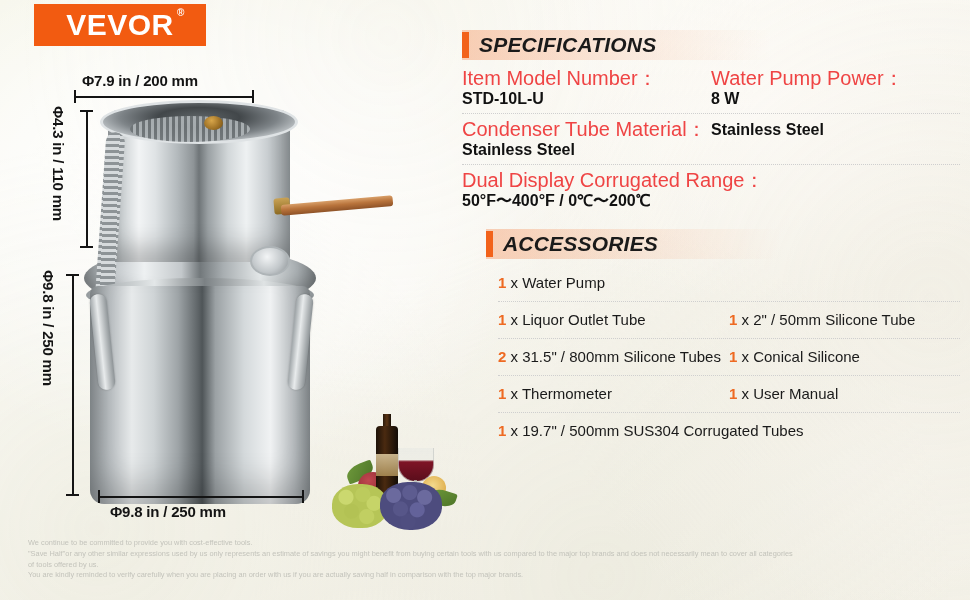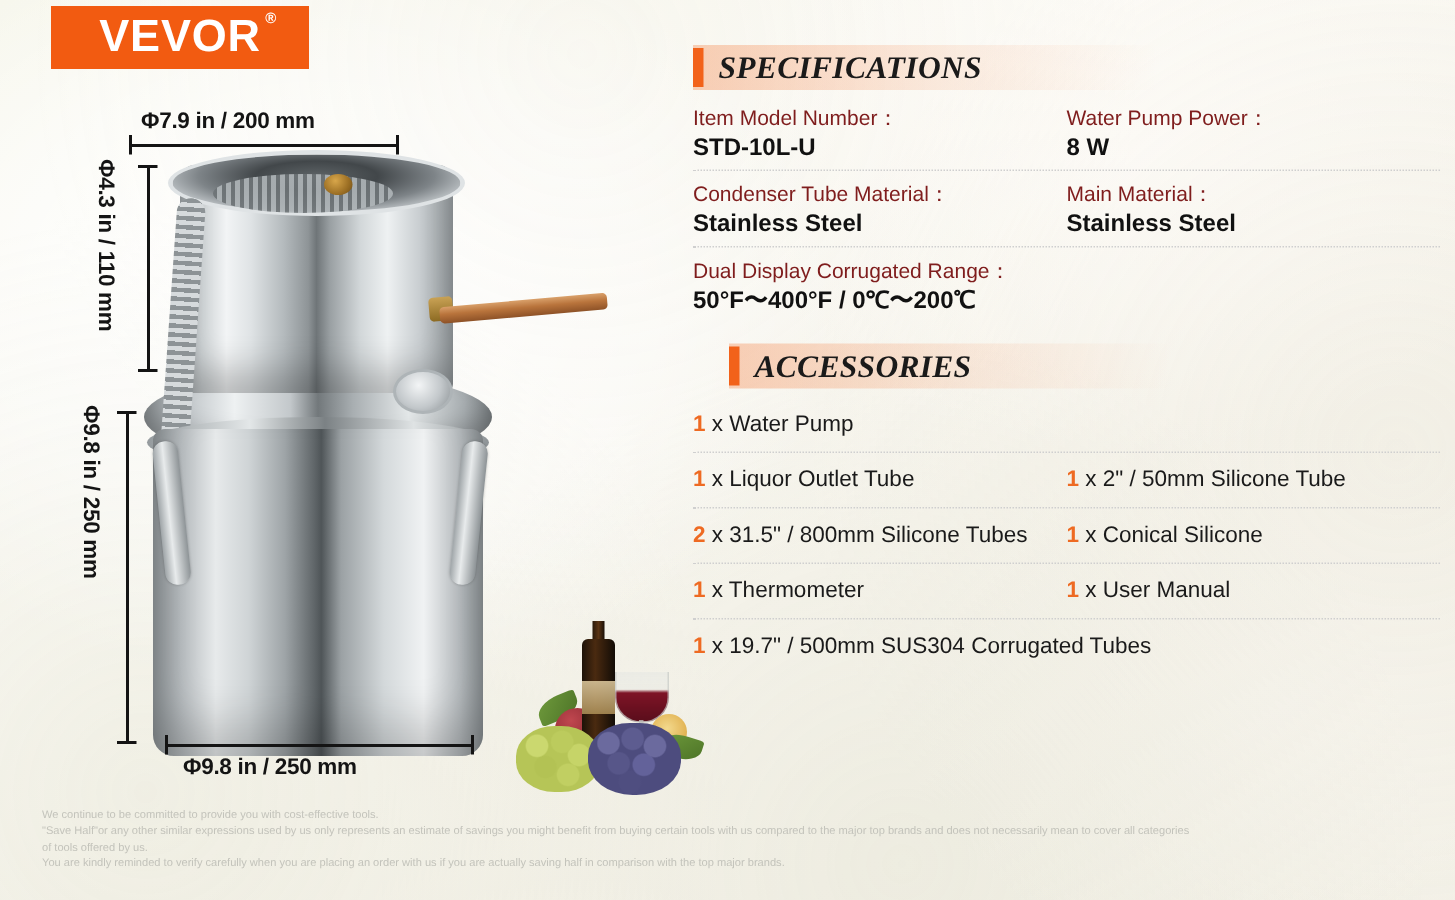--- a/index.html
+++ b/index.html
@@ -48,21 +48,21 @@
     font-family: "Liberation Sans", sans-serif;
     position: relative;
     line-height: 1;
   }
   #logo .reg {
     position: absolute; top: -2px; right: -11px;
     font-size: 10px; font-weight: bold;
   }
 
   
-  #product-panel { position: absolute; left: 12px; top: 48px; width: 460px; height: 480px; }
+  #product-panel { position: absolute; left: 0; top: 48px; width: 460px; height: 480px; }
 
   .dim-label {
     position: absolute;
     font-size: 15px;
     font-weight: bold;
     color: #141414;
     white-space: nowrap;
     letter-spacing: -0.2px;
   }
   .dim-label.vert {
@@ -227,48 +227,47 @@
 
   
   #info { position: absolute; left: 462px; top: 30px; width: 500px; }
 
   .sec-head {
     position: relative;
     height: 30px;
     display: flex; align-items: center;
     background: linear-gradient(90deg, rgba(244,122,58,0.34) 0%, rgba(244,122,58,0.12) 34%, rgba(244,122,58,0) 62%);
     margin-bottom: 6px;
-    font-family: Liberation Serif, serif;
   }
   .sec-head .bar {
     width: 7px; height: 26px; background: #f2621a; flex: 0 0 auto; margin-right: 10px;
   }
   .sec-head .title {
     font-size: 21px; font-weight: bold; font-style: italic;
     color: #1a1a1a; letter-spacing: 0.2px;
   }
 
   .spec-table { width: 498px; }
   .spec-row {
     display: flex;
     border-top: 1px dotted #cfcfcf;
     padding: 5px 0 4px 0;
   }
   .spec-row:first-child { border-top: none; padding-top: 2px; }
   .spec-cell { width: 50%; padding-right: 6px; }
   .spec-cell.full { width: 100%; }
   .spec-key {
-    color: #7f1d1d; font-size: 14px; line-height: 20px; white-space: nowrap;
+    color: #ef4444; font-size: 20px; line-height: 20px; white-space: nowrap;
   }
   .spec-val {
     color: #111; font-size: 16px; font-weight: bold; line-height: 21px; white-space: nowrap;
   }
 
   .acc-table { width: 498px; }
-  .acc-row { display: flex; border-top: 1px dotted #cfcfcf; }
+  .acc-row { display: flex; border-top: 1px dotted #cfcfcf; margin-left: 36px; }
   .acc-row:first-child { border-top: none; }
   .acc-cell {
     width: 50%; padding: 9px 6px 9px 0;
     font-size: 15px; color: #1a1a1a; line-height: 18px; white-space: nowrap;
   }
   .acc-cell.full { width: 100%; }
   .acc-qty { color: #ee6a22; font-weight: bold; }
 
   
   #fine {
@@ -362,21 +361,20 @@
         <div class="spec-val">8 W</div>
       </div>
     </div>
 
     <div class="spec-row">
       <div class="spec-cell">
         <div class="spec-key">Condenser Tube Material：</div>
         <div class="spec-val">Stainless Steel</div>
       </div>
       <div class="spec-cell">
-        <div class="spec-key">Main Material：</div>
         <div class="spec-val">Stainless Steel</div>
       </div>
     </div>
 
 
     <div class="spec-row">
       <div class="spec-cell full">
         <div class="spec-key">Dual Display Corrugated Range：</div>
         <div class="spec-val">50°F〜400°F / 0℃〜200℃</div>
       </div>

